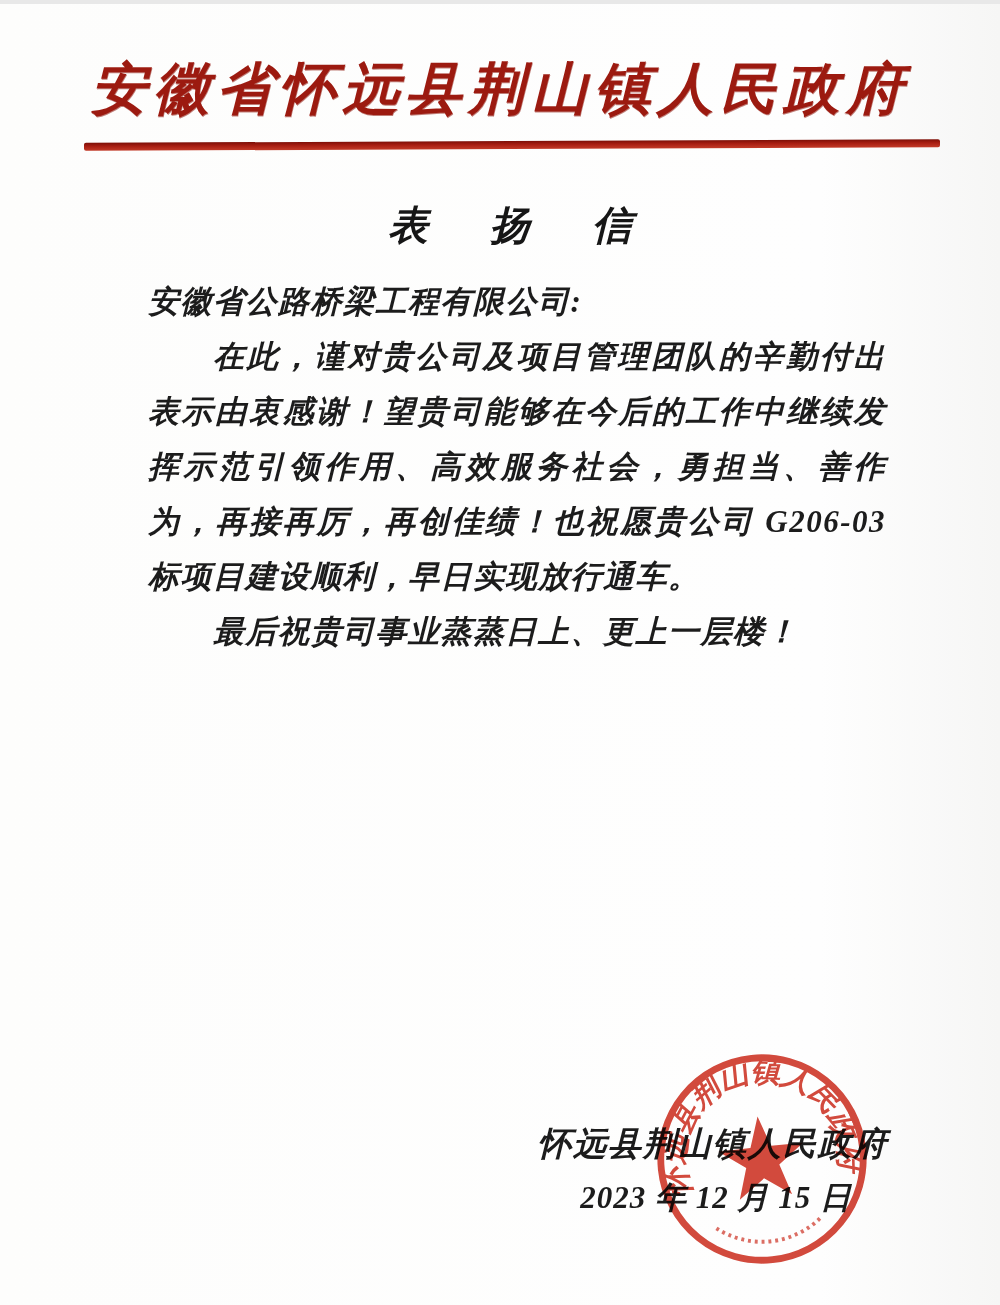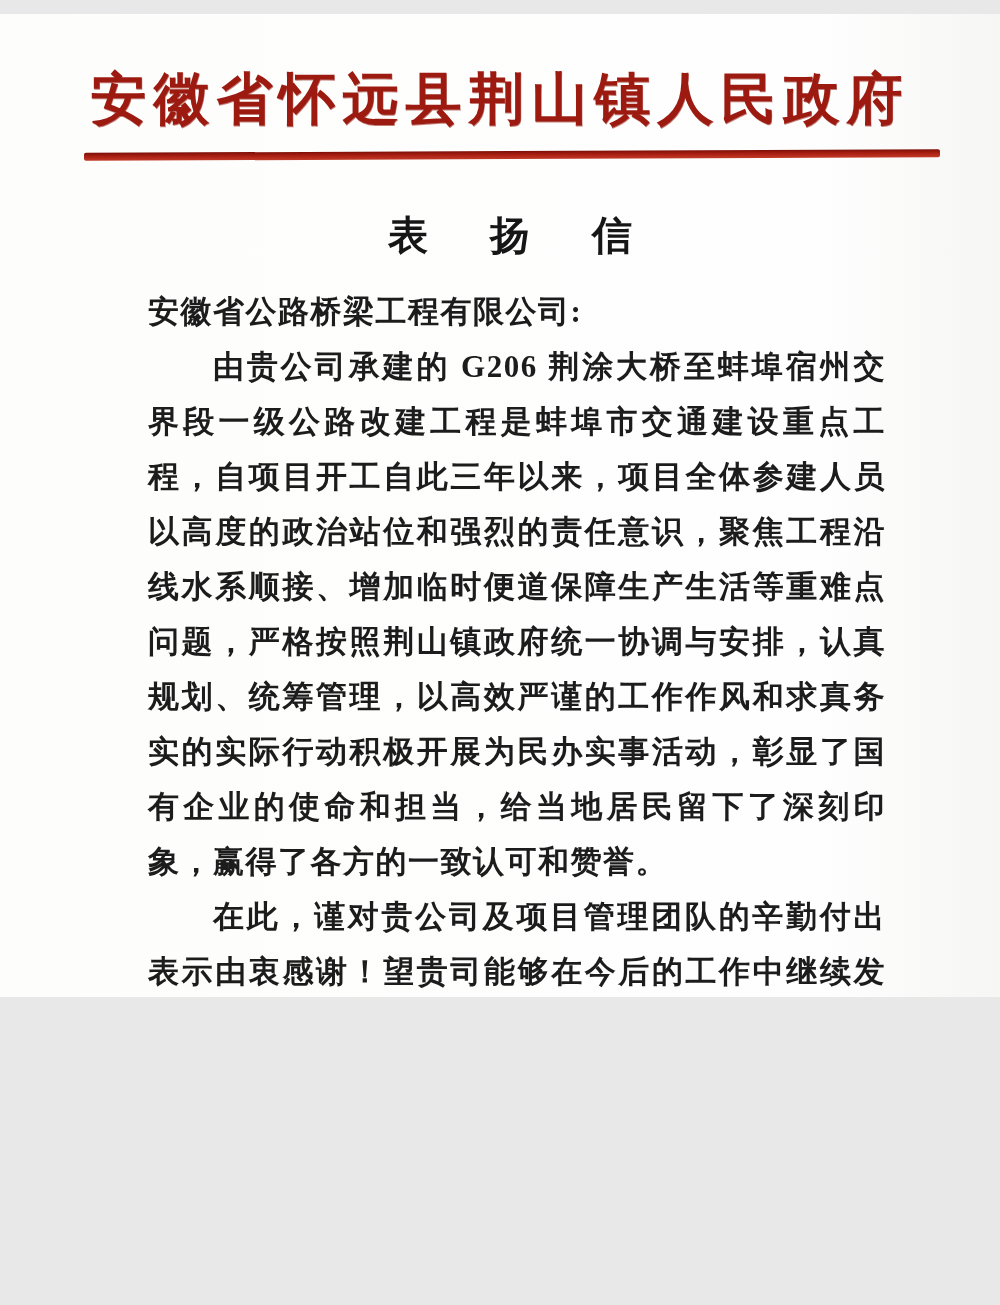--- a/index.html
+++ b/index.html
@@ -3,26 +3,27 @@
 <meta charset="utf-8">
 <style>
   html, body {
     margin: 0;
     padding: 0;
     background: #e8e8e8;
   }
   .page {
     position: relative;
     width: 1000px;
-    height: 983px;
-    margin: 14px auto;
+    height: 1302px;
+    margin: 4px auto;
     background: linear-gradient(90deg, #fdfdfc 0%, #fefefe 82%, #f6f6f5 100%);
     overflow: hidden;
     font-family: "Liberation Serif", "DejaVu Serif", serif;
     color: #1c1c1c;
+    font-style: italic;
   }
   
   .letterhead-name {
     position: absolute;
     top: 48px;
     left: 0;
     width: 100%;
     margin: 0;
     text-align: center;
     font-size: 56px;
@@ -128,22 +129,22 @@
 
 <div class="page">
 
   <h1 class="letterhead-name">安徽省怀远县荆山镇人民政府</h1>
   <div class="letterhead-rule"></div>
 
   <h2 class="letter-title">表 扬 信</h2>
 
   <main class="letter-body">
     <p class="salutation">安徽省公路桥梁工程有限公司:</p>
-    <p class="para">由贵公司承建的 G206 荆涂大桥至蚌埠宿州交界段一级公路改建工程是蚌埠市交通建设重点工程，自项目开工自此三年以来，项目全体参建人员以高度的政治站位和强烈的责任意识，聚焦工程沿线水系顺接、增加临时便道保障生产生活等重难点问题，严格按照荆山镇政府统一协调与安排，认真规划、统筹管理，以高效严谨的工作作风和求真务实的实际行动积极开展为民办实事活动，彰显了国有企业的使命和担当，给当地居民留下了深刻印象，赢得了各方的一致认可和赞誉。</p>
     <p class="para">在此，谨对贵公司及项目管理团队的辛勤付出表示由衷感谢！望贵司能够在今后的工作中继续发挥示范引领作用、高效服务社会，勇担当、善作为，再接再厉，再创佳绩！也祝愿贵公司 G206-03 标项目建设顺利，早日实现放行通车。</p>
+    <p class="para">最后祝贵司事业蒸蒸日上、更上一层楼！</p>
   </main>
 
   <div class="sig-name">怀远县荆山镇人民政府</div>
   <div class="sig-date">2023 年 12 月 15 日</div>
 
   <div class="seal">
     <svg viewBox="0 0 224 224">
       <circle class="ring" cx="112" cy="112" r="104"></circle>
       <polygon class="star" points="112,68 122.6,99.4 155.7,99.8 129.1,119.6 139,151.2 112,132 85,151.2 94.9,119.6 68.3,99.8 101.4,99.4"></polygon>
       <path id="sealArc" d="M 36.8 139.4 A 80 80 0 1 1 187.2 139.4" fill="none"></path>

